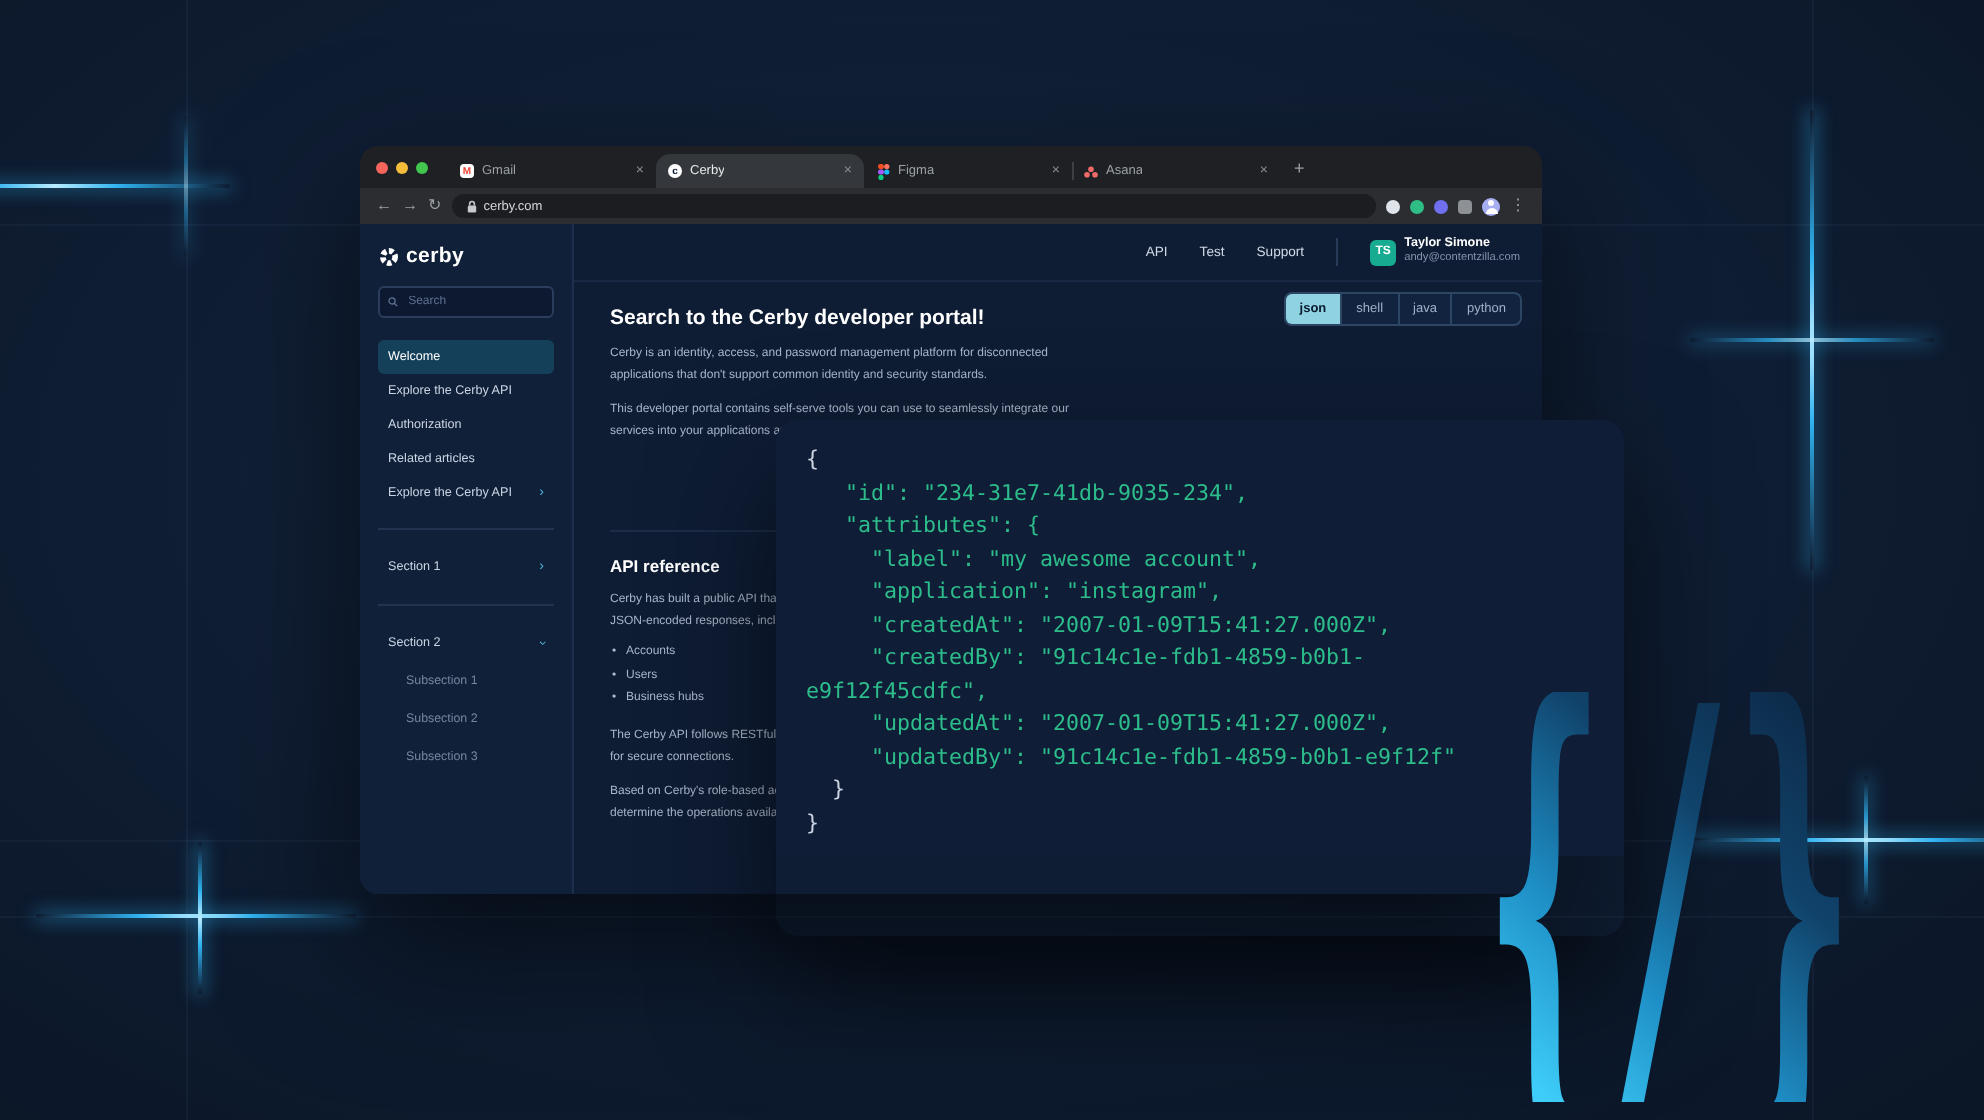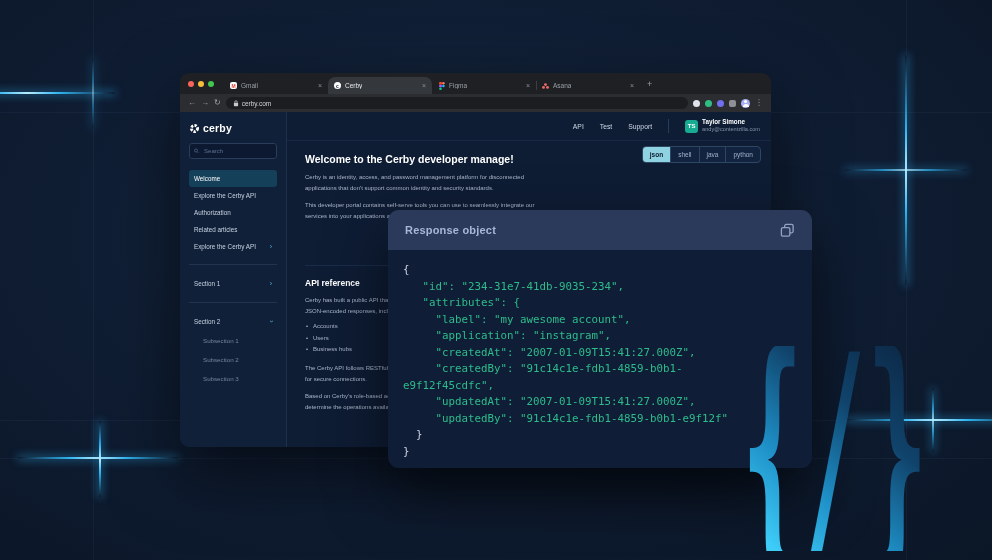--- a/index.html
+++ b/index.html
@@ -273,48 +273,41 @@
         </div>
 
         <div class="content">
           <div class="langtabs">
             <span class="lt active">json</span>
             <span class="lt">shell</span>
             <span class="lt">java</span>
             <span class="lt">python</span>
           </div>
 
-          <div class="h1">Welcome to the Cerby developer manage!</div>
+          <div class="h1">Search to the Cerby developer portal!</div>
           <div class="para">Cerby is an identity, access, and password management platform for disconnected applications that don't support common identity and security standards.</div>
           <div class="para">This developer portal contains self-serve tools you can use to seamlessly integrate our services into your applications and workflows.</div>
 
           <div class="rule"></div>
 
           <div class="h2">API reference</div>
           <div class="para para2">Cerby has built a public API that can be used to manage every item in your workspace in JSON-encoded responses, including:</div>
           <ul class="bullets">
             <li>Accounts</li>
             <li>Users</li>
             <li>Business hubs</li>
           </ul>
           <div class="para para2">The Cerby API follows RESTful principles whenever possible and communicates over HTTPS for secure connections.</div>
           <div class="para para2">Based on Cerby's role-based access control model, the credentials you use for authentication determine the operations available, depending on your workspace and role.</div>
         </div>
       </div>
     </div>
   </div>
 
   <div class="panel">
-    <div class="panel-h">
-      <span class="panel-title">Response object</span>
-      <svg width="15" height="15" viewBox="0 0 16 16">
-        <rect x="5" y="1.5" width="9" height="9" rx="1.6" fill="none" stroke="#93a2c4" stroke-width="1.4"></rect>
-        <rect x="1.5" y="5" width="9" height="9" rx="1.6" fill="#2b3a5b" stroke="#93a2c4" stroke-width="1.4"></rect>
-      </svg>
-    </div>
     <div class="panel-b">
       <div class="cl punct">{</div>
       <div class="cl">   "id": "234-31e7-41db-9035-234",</div>
       <div class="cl">   "attributes": {</div>
       <div class="cl">     "label": "my awesome account",</div>
       <div class="cl">     "application": "instagram",</div>
       <div class="cl">     "createdAt": "2007-01-09T15:41:27.000Z",</div>
       <div class="cl">     "createdBy": "91c14c1e-fdb1-4859-b0b1-</div>
       <div class="cl">e9f12f45cdfc",</div>
       <div class="cl">     "updatedAt": "2007-01-09T15:41:27.000Z",</div>

